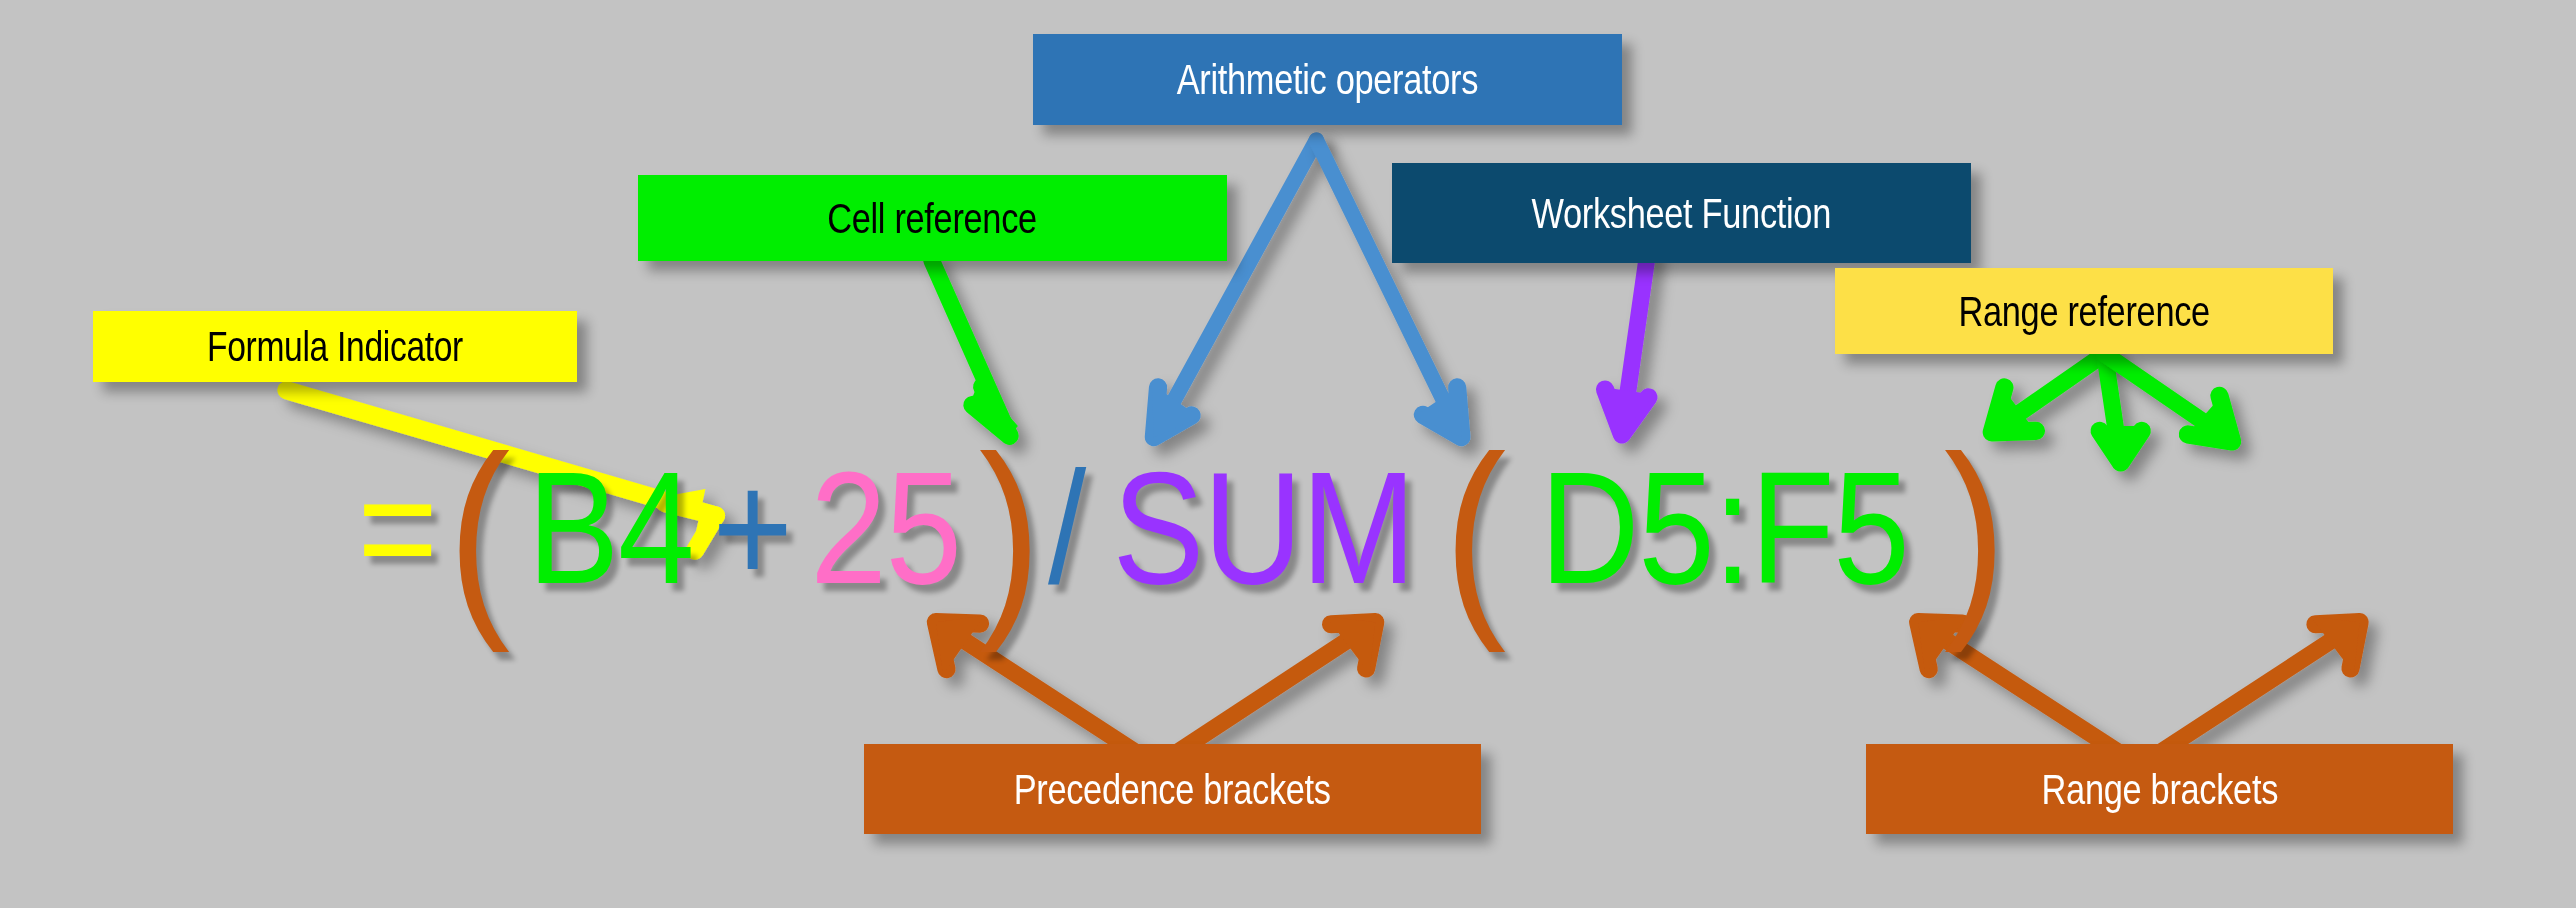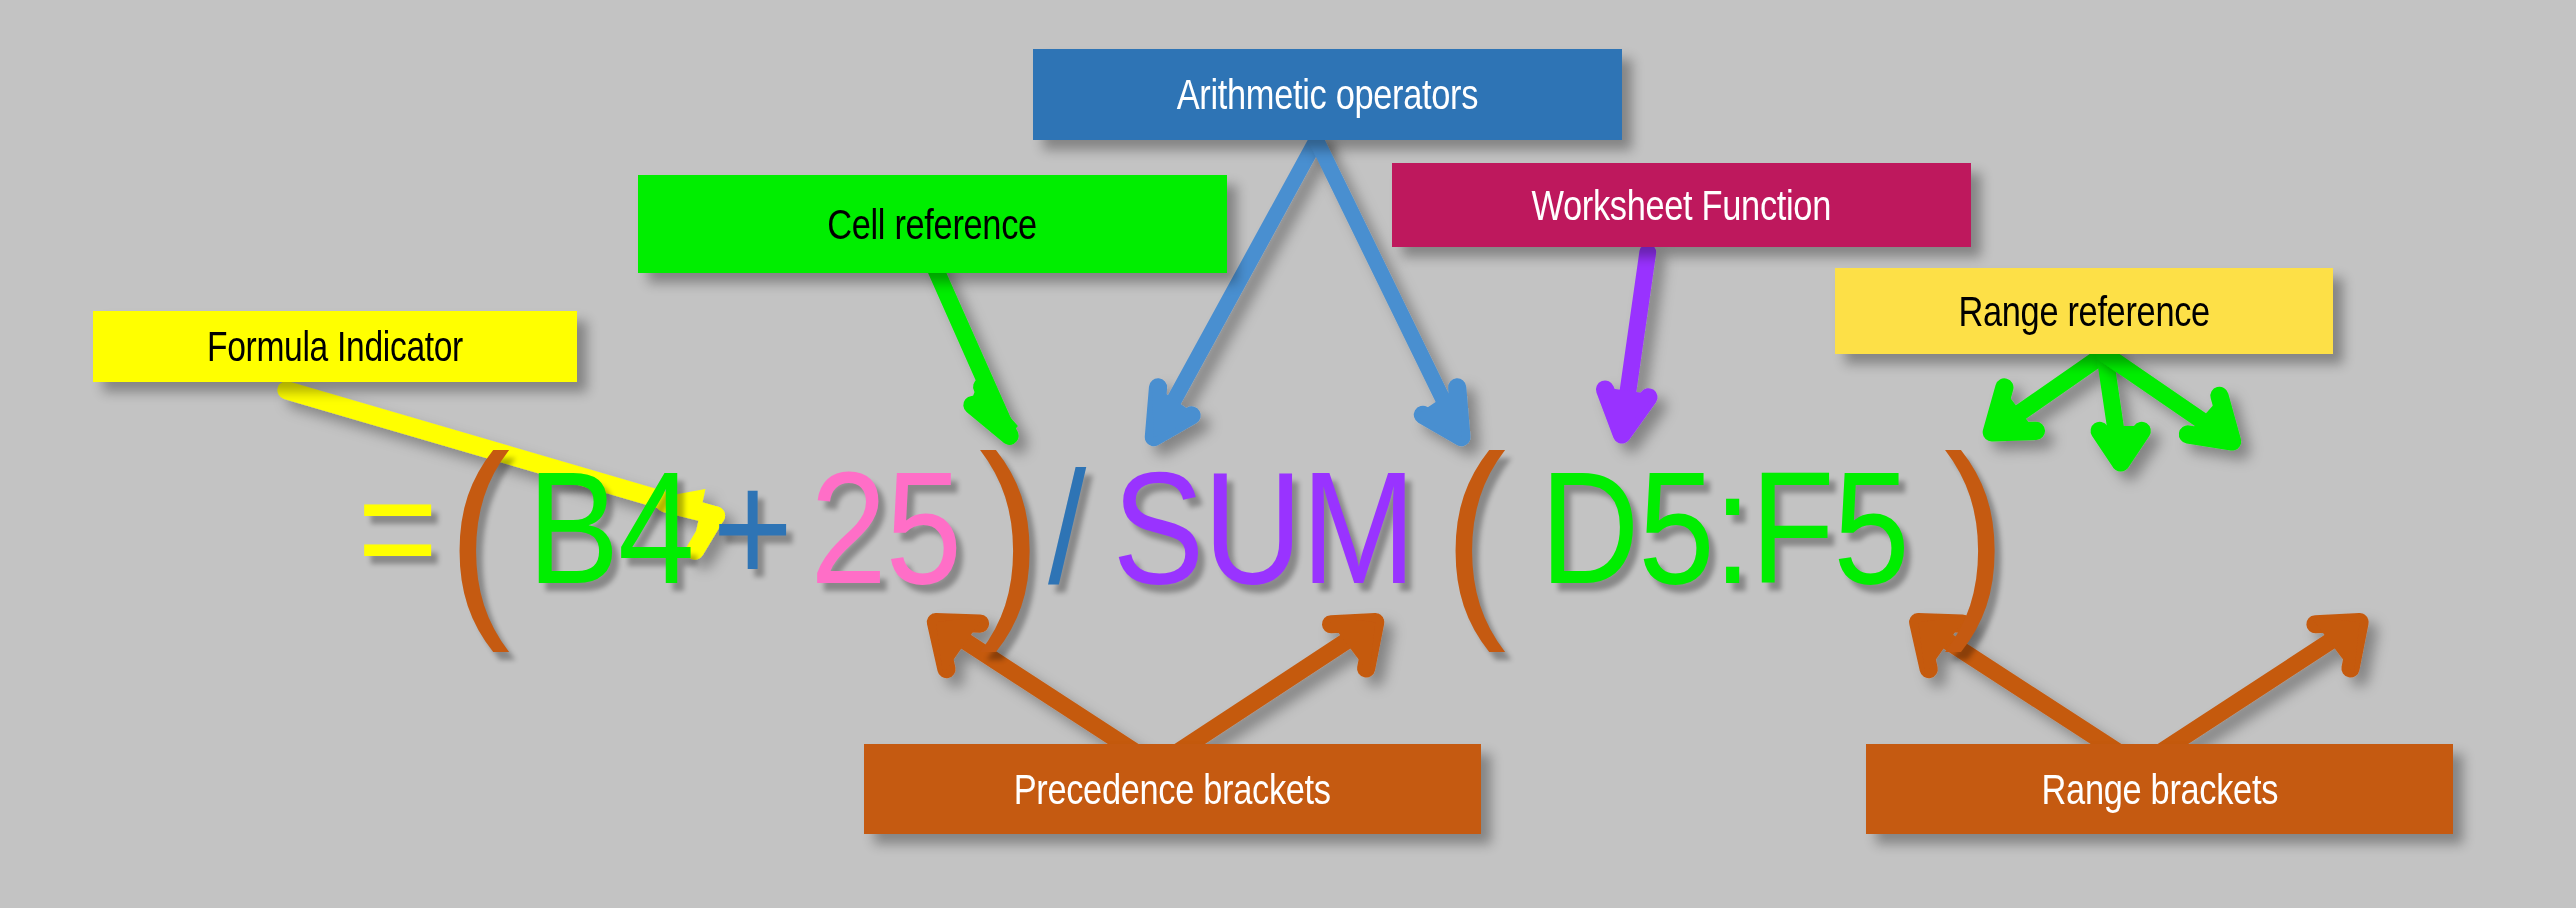--- a/index.html
+++ b/index.html
@@ -158,29 +158,29 @@
       <path d="M 3053 1093 L 3367 888" stroke="#C55A11" stroke-width="24" fill="none" stroke-linecap="round"></path>
       <path d="M 3367 888 L 3304 891 M 3367 888 L 3354 954" stroke="#C55A11" stroke-width="26" fill="none" stroke-linecap="round"></path>
       <path d="M 3367 888 L 3297 880 L 3359 962 Z" fill="#C55A11"></path>
     </g>
   </svg>
 
   <div class="label-box" style="left:93px; top:311px; width:484px; height:71px; background:#FFFF00; color:#000000; font-size:42px;">
     <span class="txt">Formula Indicator</span>
   </div>
 
-  <div class="label-box" style="left:638px; top:175px; width:589px; height:98px; background:#00EE00; color:#000000; font-size:43px;">
+  <div class="label-box" style="left:638px; top:175px; width:589px; height:86px; background:#00EE00; color:#000000; font-size:43px;">
     <span class="txt">Cell reference</span>
   </div>
 
-  <div class="label-box" style="left:1033px; top:49px; width:589px; height:91px; background:#2E74B5; color:#FFFFFF; font-size:43px;">
+  <div class="label-box" style="left:1033px; top:34px; width:589px; height:91px; background:#2E74B5; color:#FFFFFF; font-size:43px;">
     <span class="txt">Arithmetic operators</span>
   </div>
 
-  <div class="label-box" style="left:1392px; top:163px; width:579px; height:84px; background:#be185d; color:#FFFFFF; font-size:43px;">
+  <div class="label-box" style="left:1392px; top:163px; width:579px; height:100px; background:#0c4a6e; color:#FFFFFF; font-size:43px;">
     <span class="txt">Worksheet Function</span>
   </div>
 
   <div class="label-box" style="left:1835px; top:268px; width:498px; height:86px; background:#fde047; color:#000000; font-size:43px;">
     <span class="txt">Range reference</span>
   </div>
 
   <div class="label-box" style="left:864px; top:744px; width:617px; height:90px; background:#C55A11; color:#FFFFFF; font-size:43px;">
     <span class="txt">Precedence brackets</span>
   </div>

